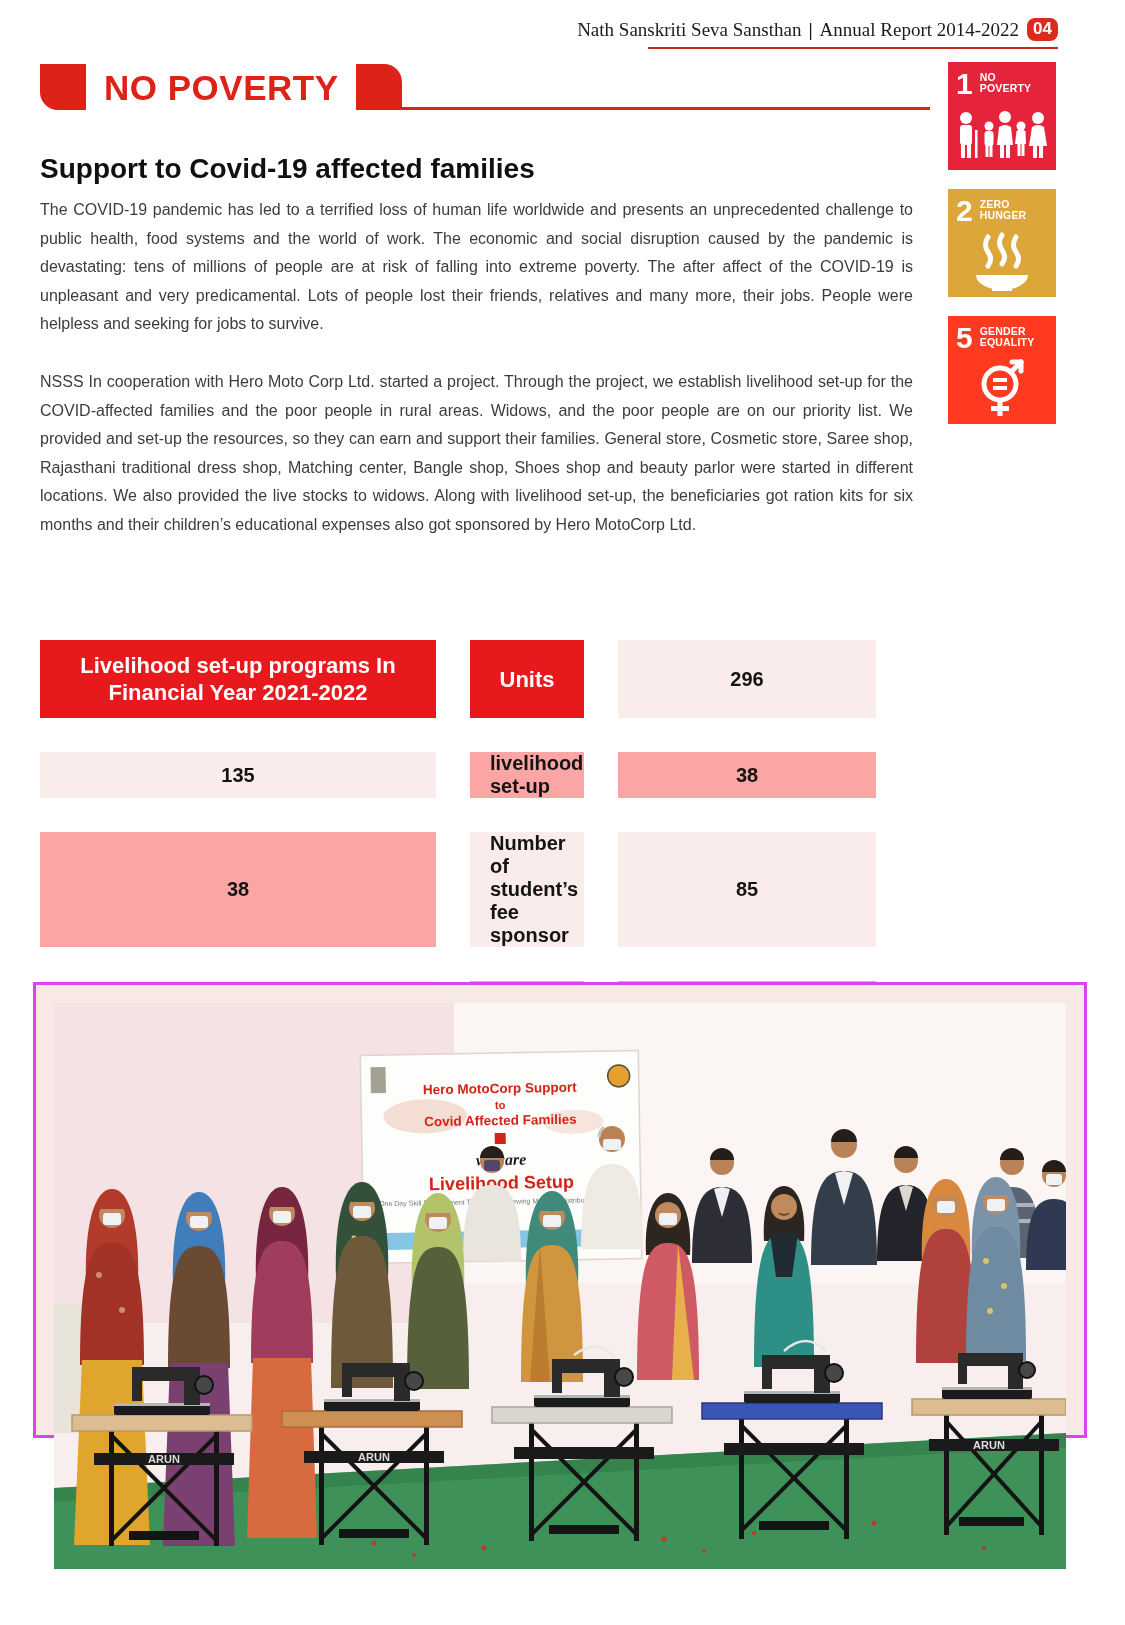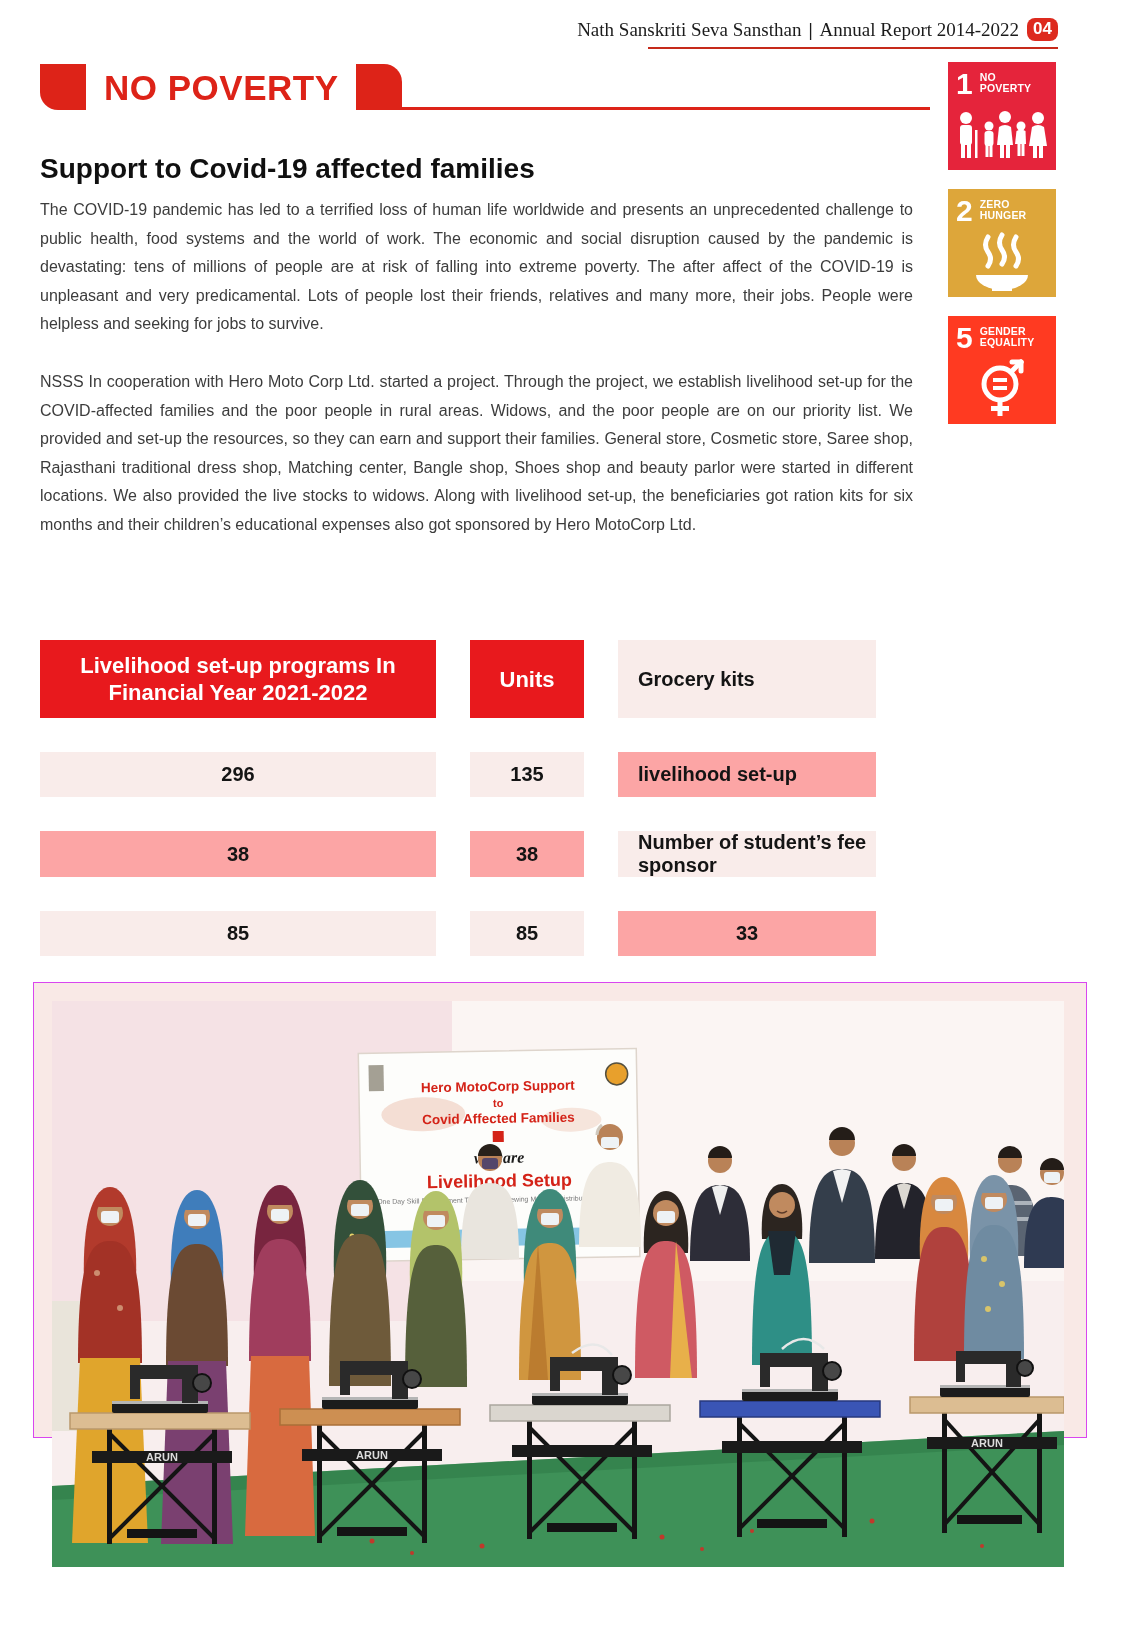--- a/index.html
+++ b/index.html
@@ -44,21 +44,21 @@
        padding:4px 12px;box-sizing:border-box;}
   .tbl .td{min-height:45px;display:flex;align-items:center;font-weight:bold;font-size:20px;color:#141414;
        box-sizing:border-box;}
   .tbl .td.c{justify-content:center;}
   .tbl .td.l{padding-left:20px;}
   .tbl .odd{background:#f9ecea;}
   .tbl .even{background:#fca5a5;}
 
   
   .photo-frame{position:absolute;left:33px;top:982px;width:1054px;height:456px;box-sizing:border-box;
-       border:1px solid #d946ef;background:#f9e9e6;padding:18px;}
+       border:3px solid #d946ef;background:#f9e9e6;padding:18px;}
   .photo-frame svg{display:block;width:1012px;height:566px;}
 </style>
 </head>
 <body>
 
 <div class="page">
 
   <div class="hdr">
     <span>Nath Sanskriti Seva Sansthan</span><span class="sep">|</span><span>Annual Report 2014-2022</span><span class="pgbadge">04</span>
   </div>
@@ -146,21 +146,20 @@
           <line x1="73" y1="4" x2="64" y2="4"></line>
         </g>
       </svg>
     </div>
   </div>
 
   <div class="tbl">
     <div class="th">Livelihood set-up programs In Financial Year 2021-2022</div>
     <div class="th">Units</div>
 
-    <div class="td l odd">Grocery kits</div>
     <div class="td c odd">296</div>
     <div class="td c odd">135</div>
 
     <div class="td l even">livelihood set-up</div>
     <div class="td c even">38</div>
     <div class="td c even">38</div>
 
     <div class="td l odd">Number of student’s fee sponsor</div>
     <div class="td c odd">85</div>
     <div class="td c odd">85</div>

